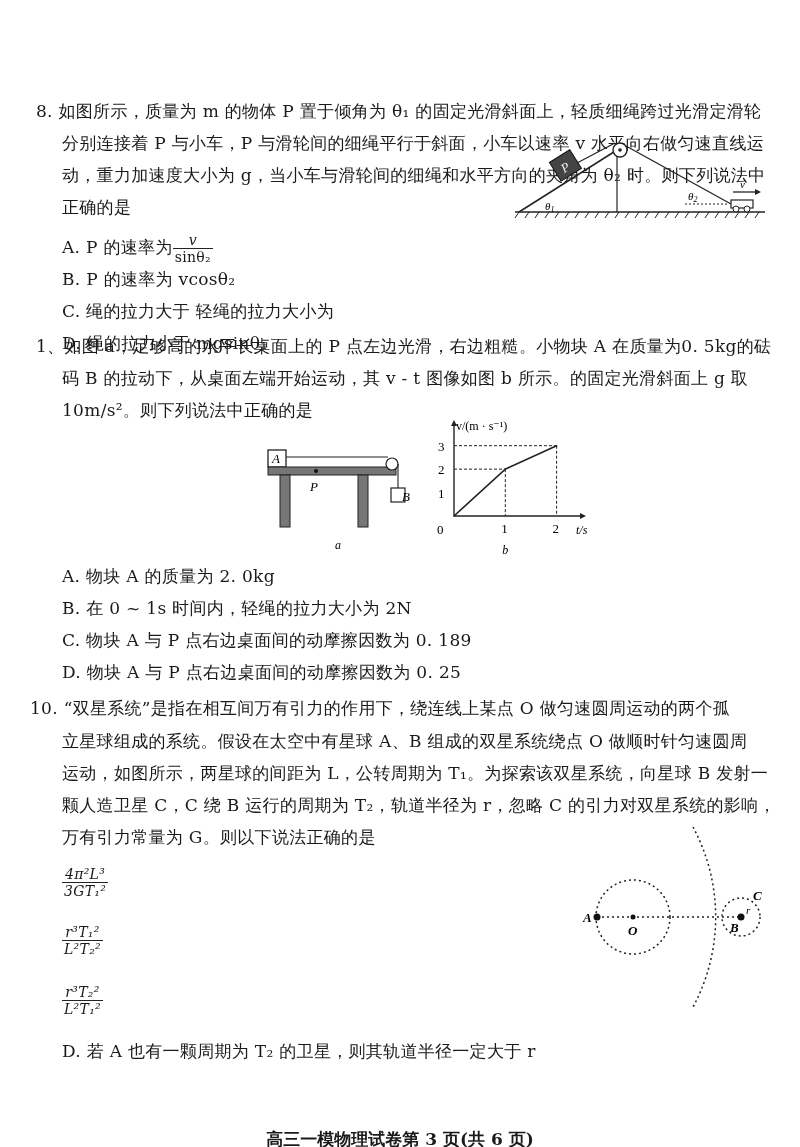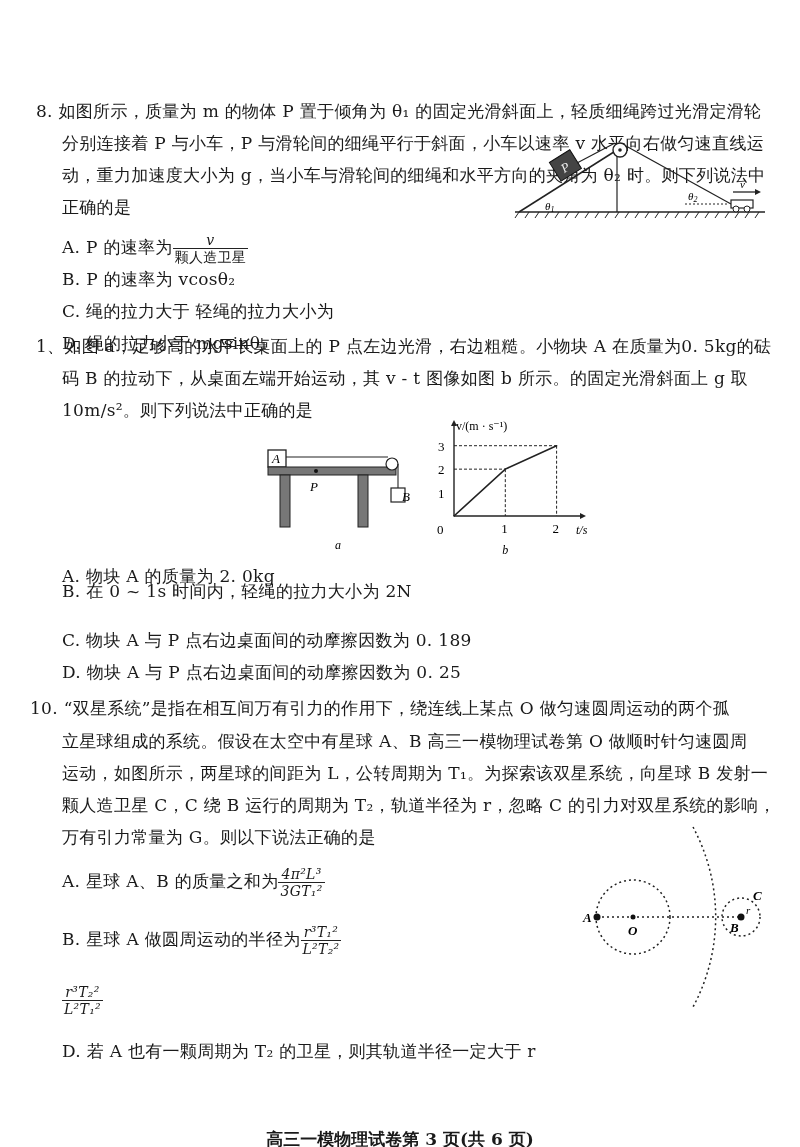--- a/index.html
+++ b/index.html
@@ -17,21 +17,21 @@
 </style>
 </head>
 <body>
 
 <div class="line q" style="top:100px">8. 如图所示，质量为 m 的物体 P 置于倾角为 θ₁ 的固定光滑斜面上，轻质细绳跨过光滑定滑轮</div>
 <div class="line c" style="top:132px">分别连接着 P 与小车，P 与滑轮间的细绳平行于斜面，小车以速率 v 水平向右做匀速直线运</div>
 <div class="line c" style="top:164px">动，重力加速度大小为 g，当小车与滑轮间的细绳和水平方向的夹角为 θ₂ 时。则下列说法中</div>
 <div class="line c" style="top:196px">正确的是</div>
 
 <div class="line opt" style="top:232px">
-  <span>A. P 的速率为</span><span class="frac"><span class="num">v</span><span class="den" style="font-style:normal">颗人造卫星</span></span>
+  <span>A. P 的速率为</span><span class="frac"><span class="num">v</span><span class="den" style="font-style:normal">sinθ₂</span></span>
 </div>
 <div class="line opt" style="top:268px">B. P 的速率为 vcosθ₂</div>
 <div class="line opt" style="top:300px">C. 绳的拉力大于 轻绳的拉力大小为</div>
 <div class="line opt" style="top:332px">D. 绳的拉力小于 mgsinθ₁</div>
 
 <svg style="position:absolute;left:505px;top:130px" width="270" height="95">
   <line x1="10" y1="82" x2="260" y2="82" stroke="#222" stroke-width="1.6"></line>
   <g stroke="#222" stroke-width="1">
     <line x1="14" y1="82" x2="10" y2="88"></line>
       <line x1="24" y1="82" x2="20" y2="88"></line>
@@ -128,35 +128,35 @@
       <text x="73.30434782608697" y="115" font-size="13">1</text>
       <text x="124.60869565217394" y="115" font-size="13">2</text>
     </g>
   <text id="vt-ylabel" font-size="12" x="28" y="12">v/(m · s⁻¹)</text>
   <text id="vt-xlabel" font-size="12" font-style="italic" x="148" y="116">t/s</text>
   <text id="vt-origin" font-size="13" x="9" y="116">0</text>
   <text id="vt-caption" font-size="12" font-style="italic" x="74.30434782608697" y="136">b</text>
 </svg>
 
 <div class="line opt" style="top:565px">A. 物块 A 的质量为 2. 0kg</div>
-<div class="line opt" style="top:580px">B. 在 0 ~ 1s 时间内，轻绳的拉力大小为 2N</div>
+<div class="line opt" style="top:597px">B. 在 0 ~ 1s 时间内，轻绳的拉力大小为 2N</div>
 <div class="line opt" style="top:629px">C. 物块 A 与 P 点右边桌面间的动摩擦因数为 0. 189</div>
 <div class="line opt" style="top:661px">D. 物块 A 与 P 点右边桌面间的动摩擦因数为 0. 25</div>
 
 <div class="line" style="top:697px;left:30px">10. “双星系统”是指在相互间万有引力的作用下，绕连线上某点 O 做匀速圆周运动的两个孤</div>
-<div class="line c" style="top:730px">立星球组成的系统。假设在太空中有星球 A、B 高三一模物理试卷第 O 做顺时针匀速圆周</div>
+<div class="line c" style="top:730px">立星球组成的系统。假设在太空中有星球 A、B 组成的双星系统绕点 O 做顺时针匀速圆周</div>
 <div class="line c" style="top:762px">运动，如图所示，两星球的间距为 L，公转周期为 T₁。为探索该双星系统，向星球 B 发射一</div>
 <div class="line c" style="top:794px">颗人造卫星 C，C 绕 B 运行的周期为 T₂，轨道半径为 r，忽略 C 的引力对双星系统的影响，</div>
 <div class="line c" style="top:826px">万有引力常量为 G。则以下说法正确的是</div>
 
 <div class="line opt" style="top:866px">
-  <span>A. 星球 A、B 的质量之和为</span><span class="frac"><span class="num">4π²L³</span><span class="den">3GT₁²</span></span>
+  <span class="frac"><span class="num">4π²L³</span><span class="den">3GT₁²</span></span>
 </div>
 <div class="line opt" style="top:924px">
-  <span>B. 星球 A 做圆周运动的半径为</span><span class="frac"><span class="num">r³T₁²</span><span class="den">L²T₂²</span></span>
+  <span class="frac"><span class="num">r³T₁²</span><span class="den">L²T₂²</span></span>
 </div>
 <div class="line opt" style="top:984px">
   <span class="frac"><span class="num">r³T₂²</span><span class="den">L²T₁²</span></span>
 </div>
 <div class="line opt" style="top:1040px">D. 若 A 也有一颗周期为 T₂ 的卫星，则其轨道半径一定大于 r</div>
 
 <svg style="position:absolute;left:575px;top:822px" width="225" height="200">
   <path d="M 118 5 A 190 190 0 0 1 118 185" fill="none" stroke="#222" stroke-width="1.5" stroke-dasharray="2,3"></path>
   <circle cx="58" cy="95" r="37" fill="none" stroke="#222" stroke-width="1.5" stroke-dasharray="2,3"></circle>
   <circle cx="166" cy="95" r="19" fill="none" stroke="#222" stroke-width="1.5" stroke-dasharray="2,3"></circle>

